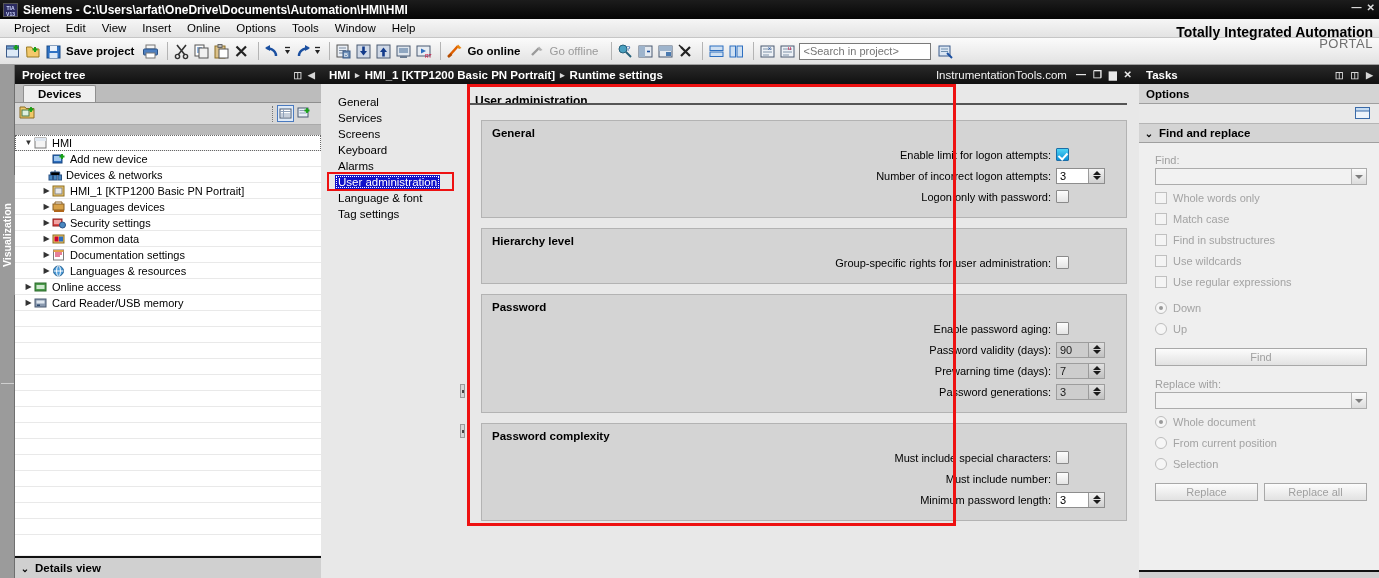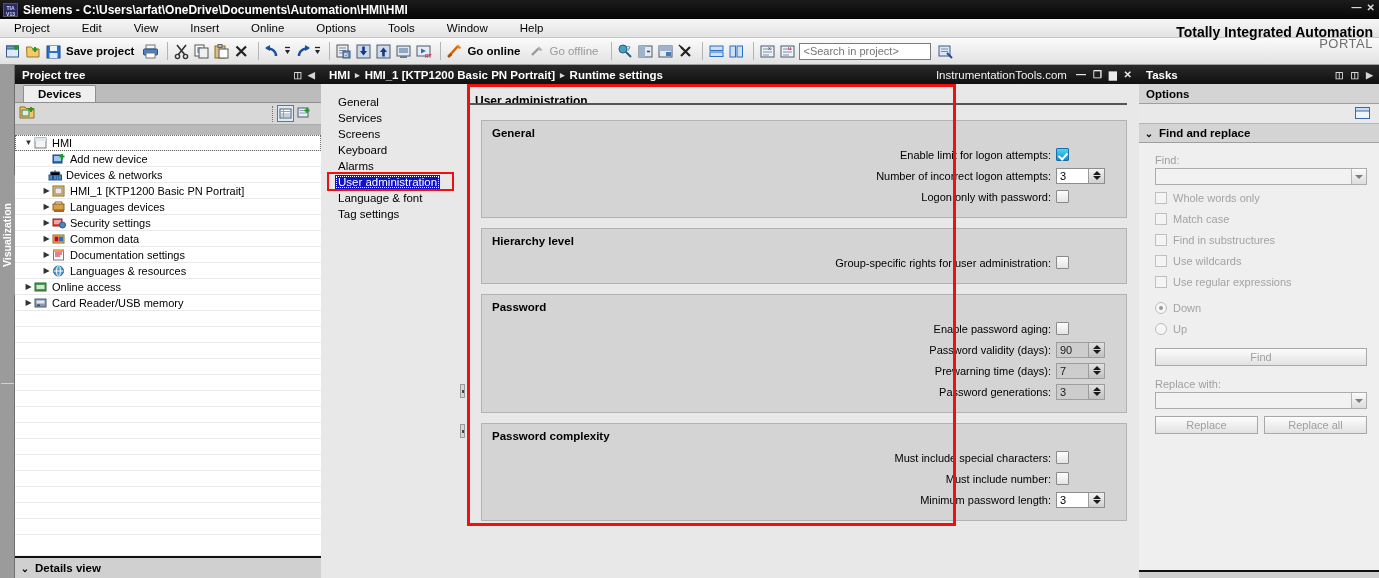--- a/index.html
+++ b/index.html
@@ -28,21 +28,21 @@
     padding-top:1px;
   }
   .titlebar .ttl { white-space:nowrap; }
   .win-btns { position:absolute; right:4px; top:2px; display:flex; gap:5px; color:#ddd; font-size:10px; }
 
   
   .menubar {
     position:absolute; left:0; top:19px; width:1379px; height:19px;
     background:linear-gradient(#f6f6f6,#e3e3e3);
     border-bottom:1px solid #c6c6c6;
-    display:flex; align-items:center; padding-left:6px; gap:16px;
+    display:flex; align-items:center; padding-left:6px; gap:0px;
   }
   .menubar .mi { padding:2px 8px; font-size:11.5px; color:#000; white-space:nowrap; }
 
   
   .toolbar {
     position:absolute; left:0; top:38px; width:1379px; height:27px;
     background:linear-gradient(#fbfbfb,#e2e2e2);
     border-bottom:1px solid #9f9f9f;
     display:flex; align-items:center; padding-left:5px;
   }
@@ -835,20 +835,34 @@
           </div>
         </div>
       <div class="btn" style="margin-top:4px">Find</div>
       <div class="flabel" style="margin-top:12px">Replace with:</div>
       <div class="combo">
         <div class="fld"></div>
         <div class="arrow">
             <i></i>
           </div>
       </div>
+      <div id="far-scope">
+          <div class="rad-row">
+            <span class="r on"></span>
+            <span>Whole document</span>
+          </div>
+          <div class="rad-row">
+            <span class="r"></span>
+            <span>From current position</span>
+          </div>
+          <div class="rad-row">
+            <span class="r"></span>
+            <span>Selection</span>
+          </div>
+        </div>
       <div class="btn-row">
         <div class="btn" style="flex:1">Replace</div>
         <div class="btn" style="flex:1">Replace all</div>
       </div>
     </div>
     <div class="libs-strip"></div>
   </div>
 
 </div>
 

